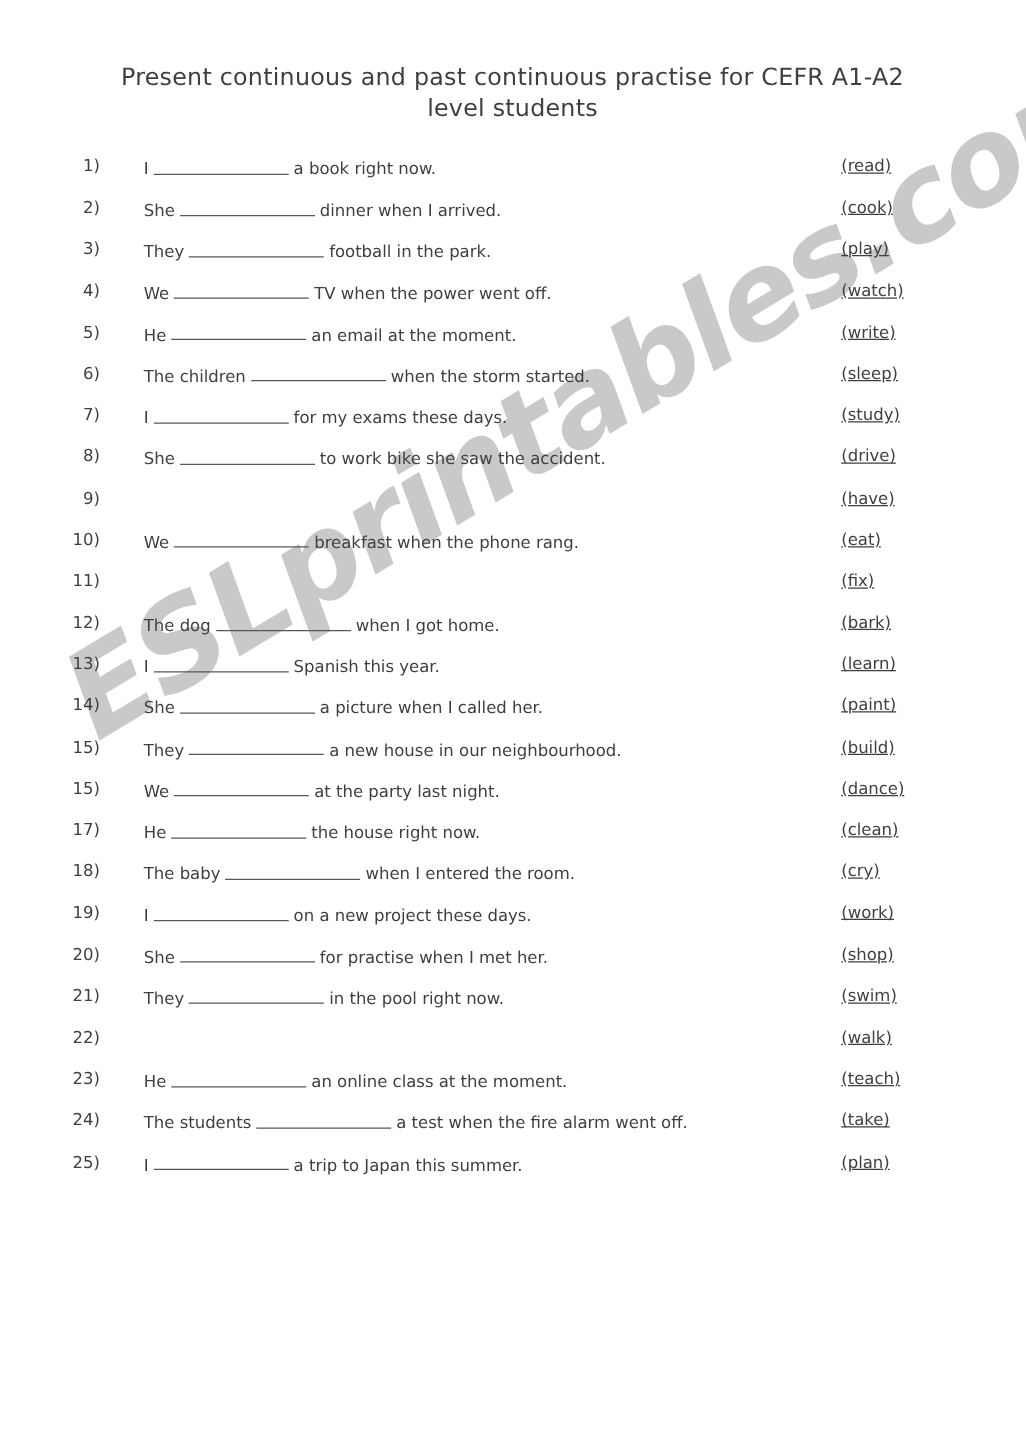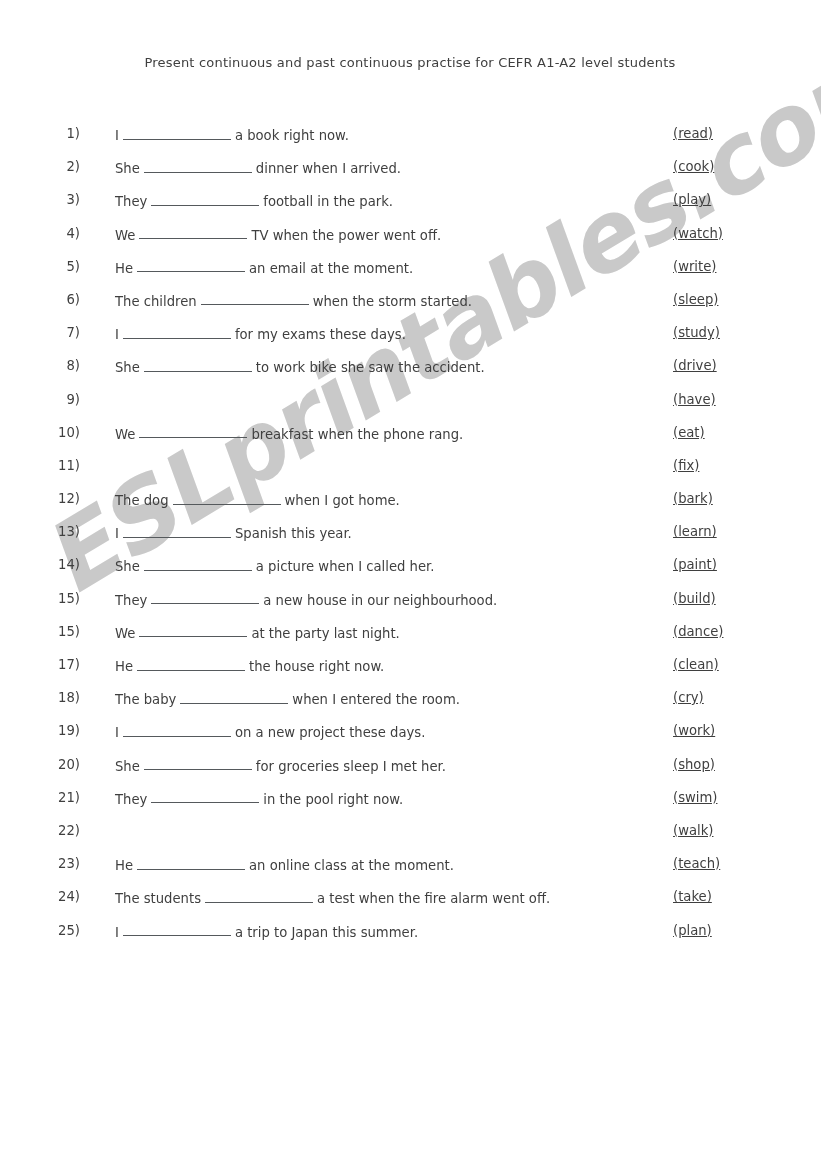--- a/index.html
+++ b/index.html
@@ -50,21 +50,21 @@
     z-index: 10;
   }
 
   .worksheet-title {
     position: absolute;
     left: 80px;
     top: 50px;
     width: 660px;
     text-align: center;
     font-family: "DejaVu Sans", sans-serif;
-    font-size: 13px;
+    font-size: 19px;
     line-height: 25px;
     color: #3f3f3f;
     letter-spacing: 0.2px;
   }
 
   .exercise-list {
     position: absolute;
     left: 0;
     top: 121px;
     width: 821px;
@@ -215,21 +215,21 @@
           <div class="row-sentence"><span>The baby</span><span class="blank-line" style="width: 108px;"></span><span>when I entered the room.</span></div>
           <div class="row-verb">(cry)</div>
         </div>
         <div class="exercise-row">
           <div class="row-number">19)</div>
           <div class="row-sentence"><span>I</span><span class="blank-line" style="width: 108px;"></span><span>on a new project these days.</span></div>
           <div class="row-verb">(work)</div>
         </div>
         <div class="exercise-row">
           <div class="row-number">20)</div>
-          <div class="row-sentence"><span>She</span><span class="blank-line" style="width: 108px;"></span><span>for groceries sleep I met her.</span></div>
+          <div class="row-sentence"><span>She</span><span class="blank-line" style="width: 108px;"></span><span>for practise when I met her.</span></div>
           <div class="row-verb">(shop)</div>
         </div>
         <div class="exercise-row">
           <div class="row-number">21)</div>
           <div class="row-sentence"><span>They</span><span class="blank-line" style="width: 108px;"></span><span>in the pool right now.</span></div>
           <div class="row-verb">(swim)</div>
         </div>
         <div class="exercise-row">
           <div class="row-number">22)</div>
           <div class="row-verb">(walk)</div>

